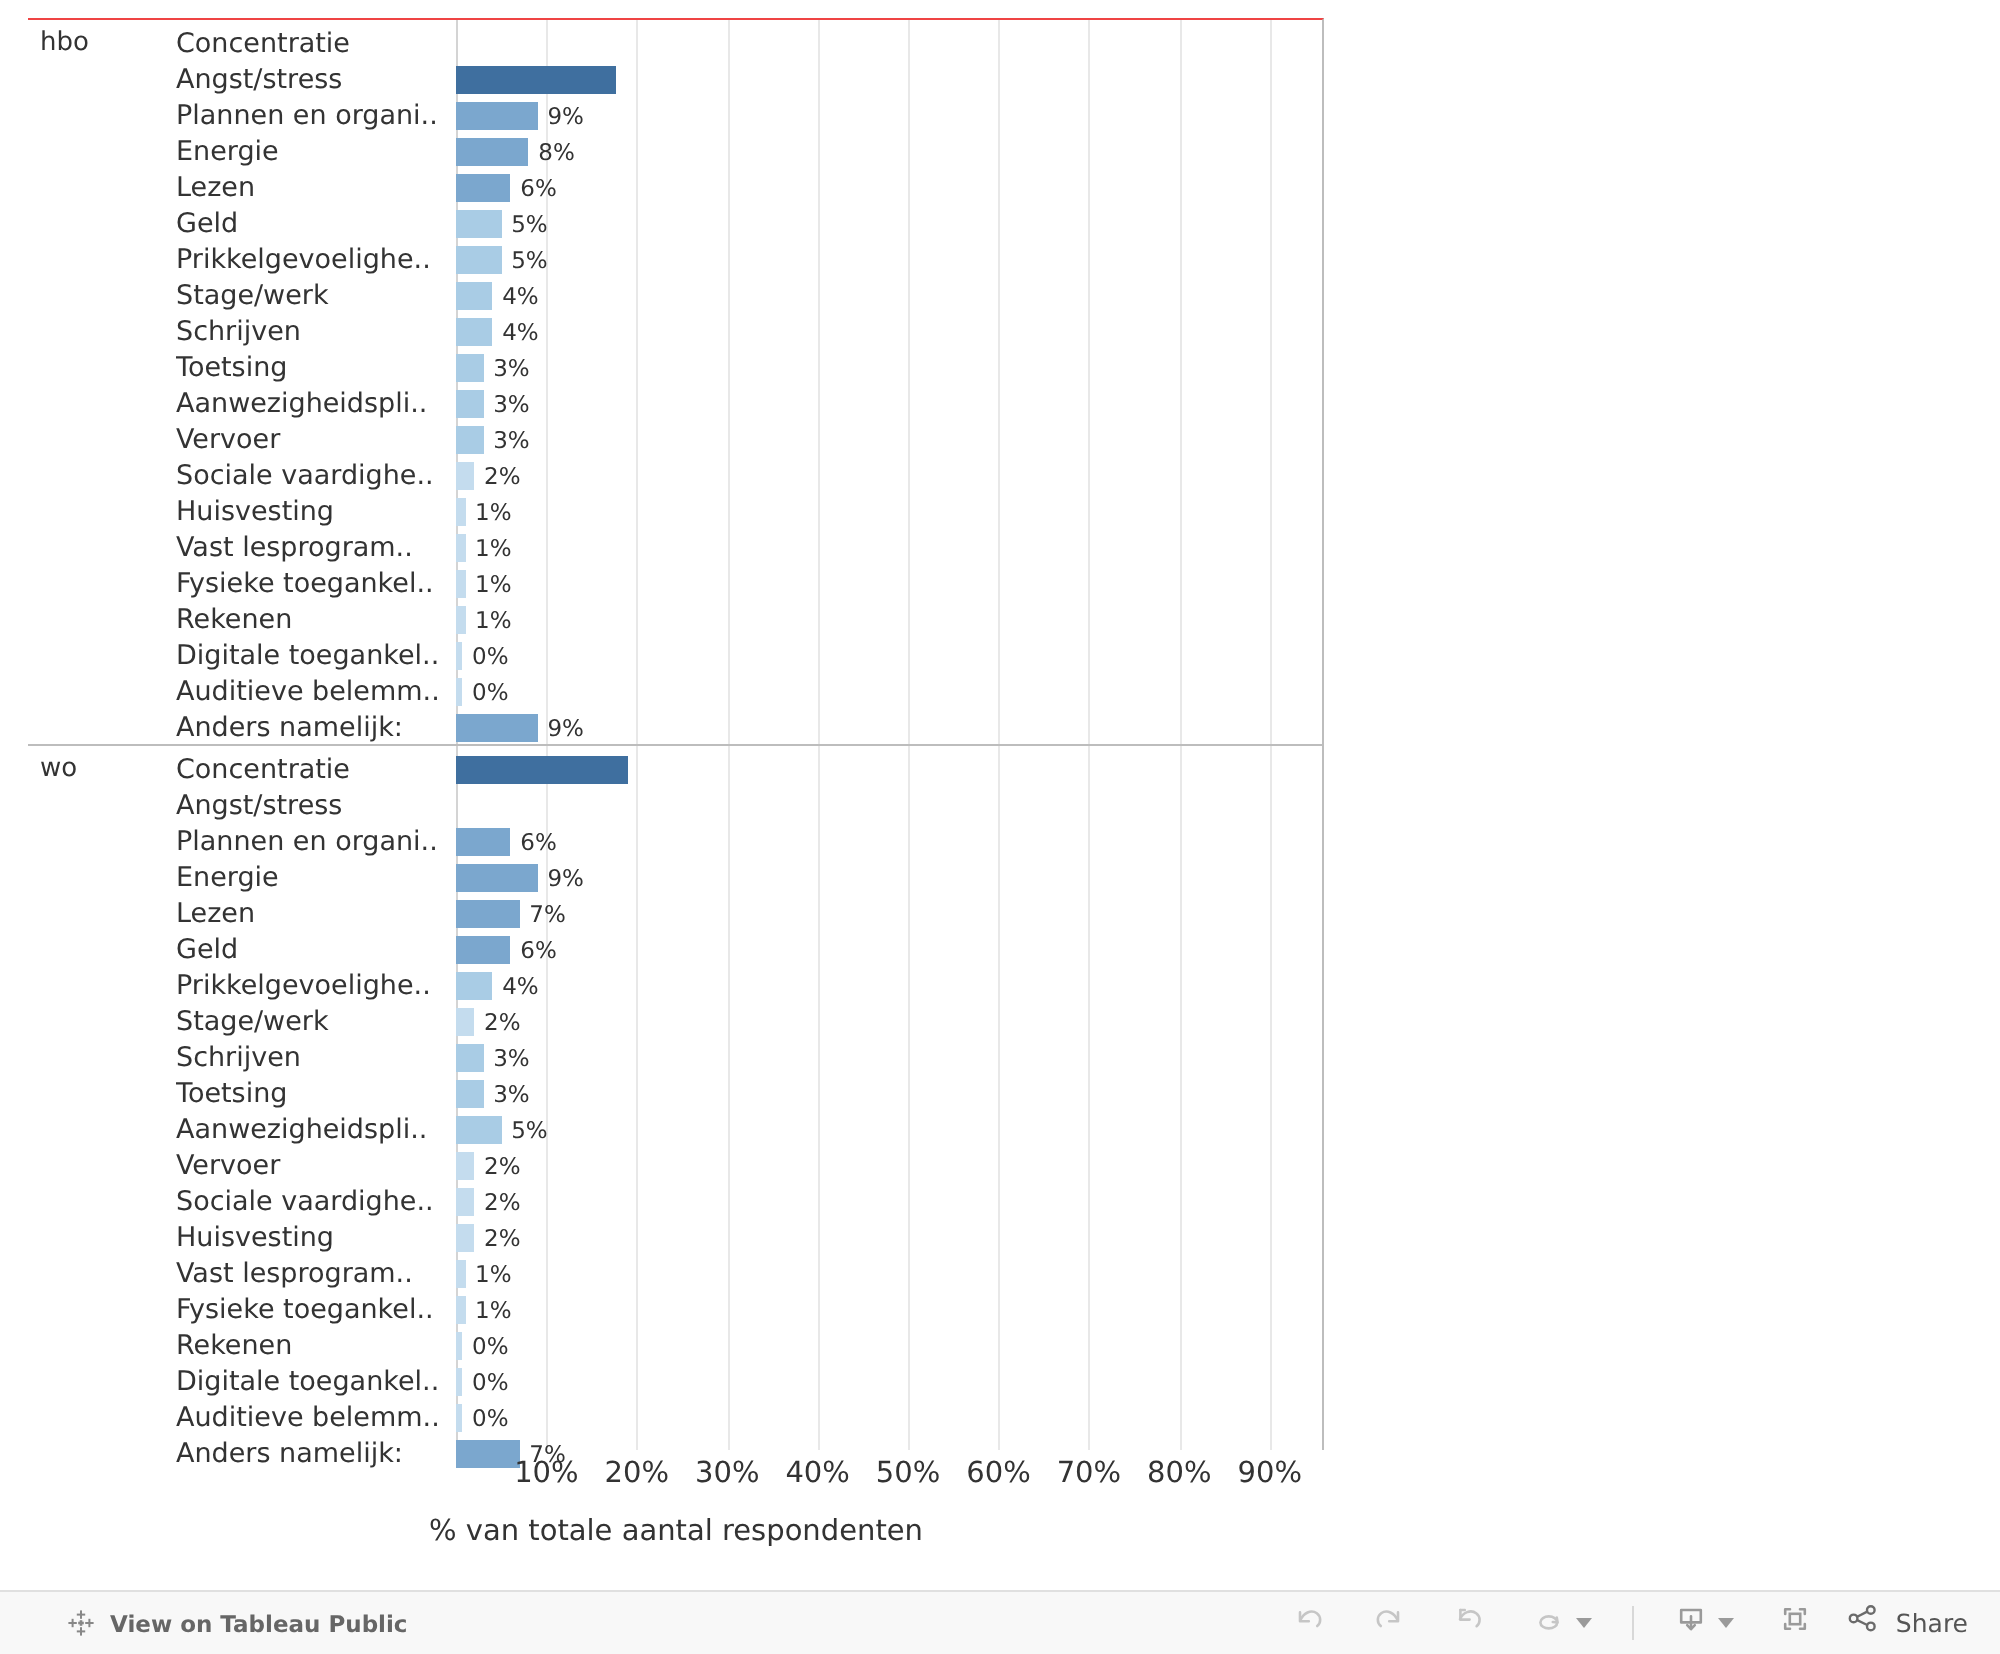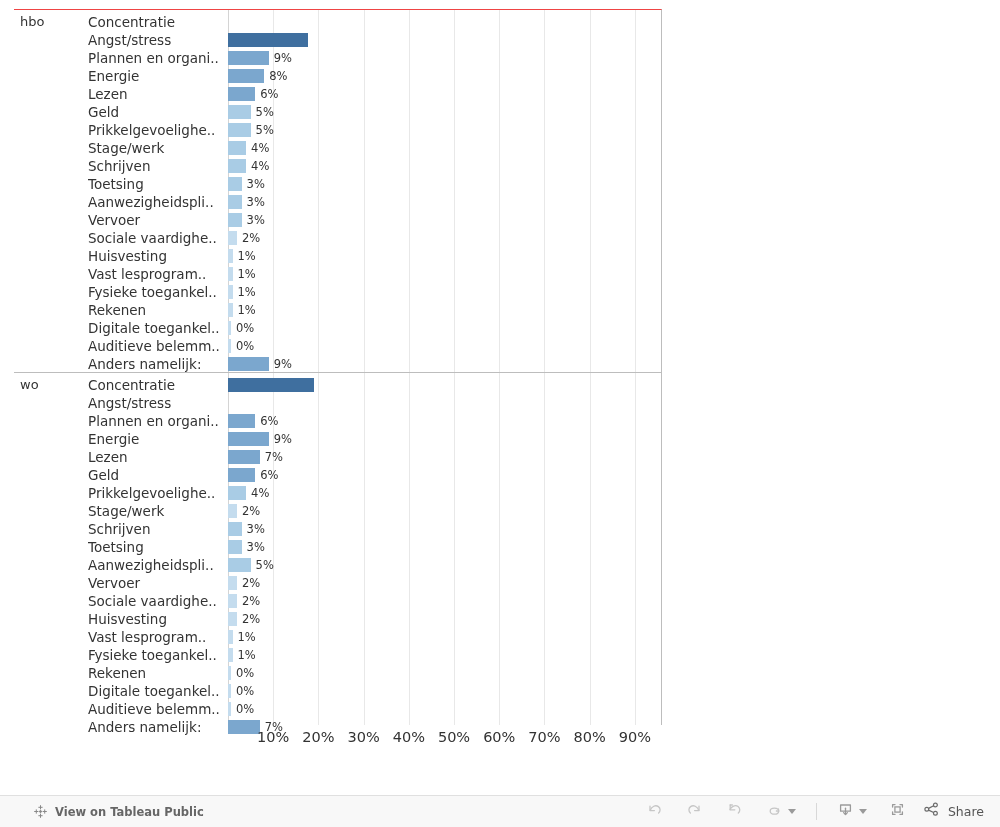--- a/index.html
+++ b/index.html
@@ -520,20 +520,21 @@
       <div class="tick-label" style="left: 304.417px;">20%</div>
       <div class="tick-label" style="left: 349.625px;">30%</div>
       <div class="tick-label" style="left: 394.833px;">40%</div>
       <div class="tick-label" style="left: 440.042px;">50%</div>
       <div class="tick-label" style="left: 485.25px;">60%</div>
       <div class="tick-label" style="left: 530.458px;">70%</div>
       <div class="tick-label" style="left: 575.667px;">80%</div>
       <div class="tick-label" style="left: 620.875px;">90%</div>
     </div>
 
+  <div id="x-axis-title">% van totale aantal respondenten</div>
 </div>
 
 <div id="toolbar">
 
   <div id="tableau-link">
     <span>
       <svg class="tb-icon" width="15" height="15" viewBox="0 0 15 15">
         <g fill="#888888">
           <rect x="7" y="1.2" width="1" height="4.2"></rect>
             <rect x="5.4" y="2.8" width="4.2" height="1"></rect>

